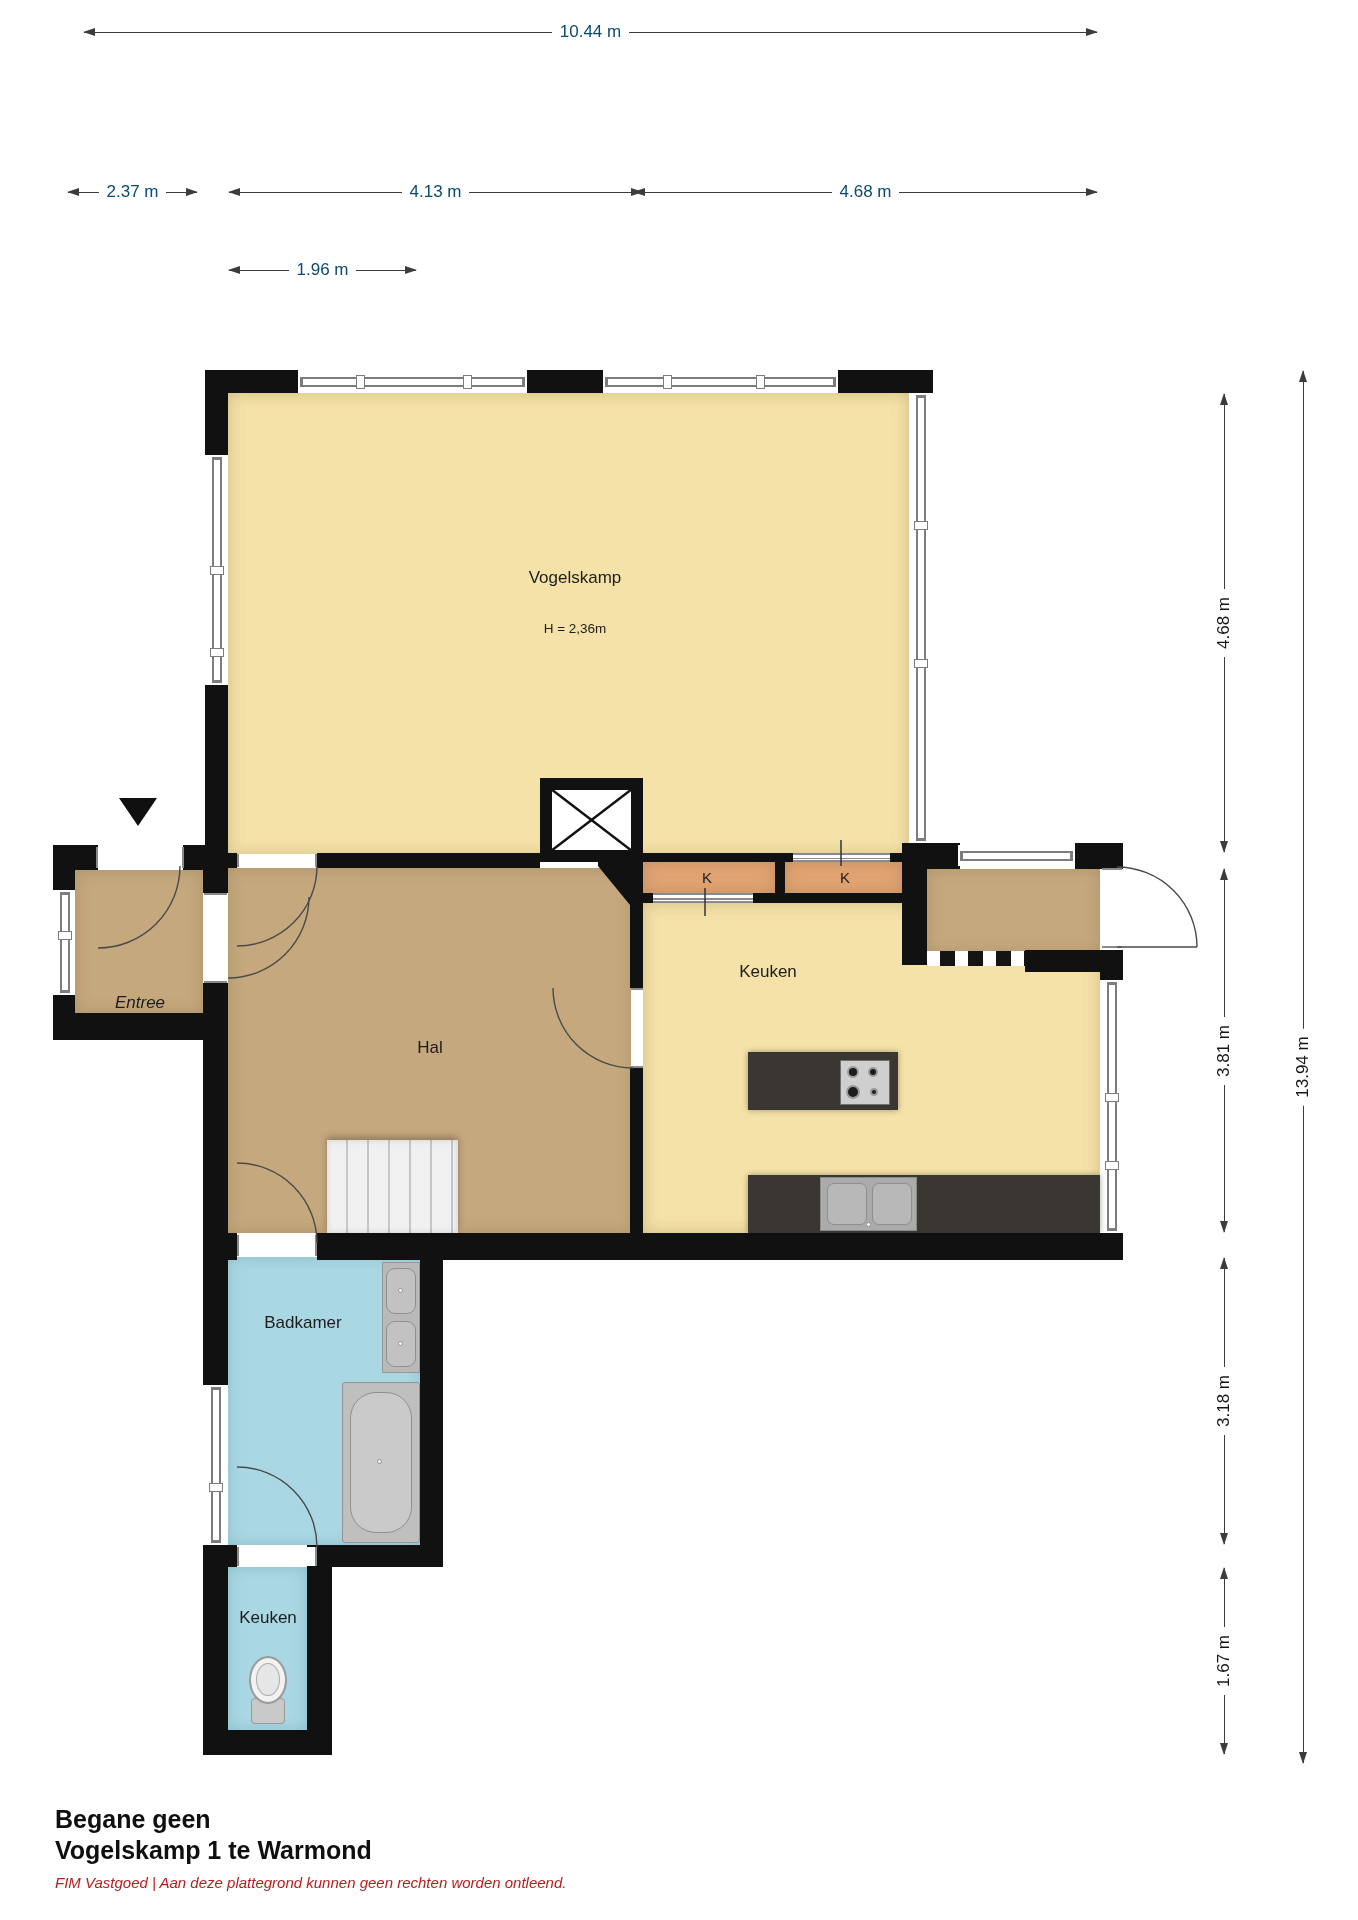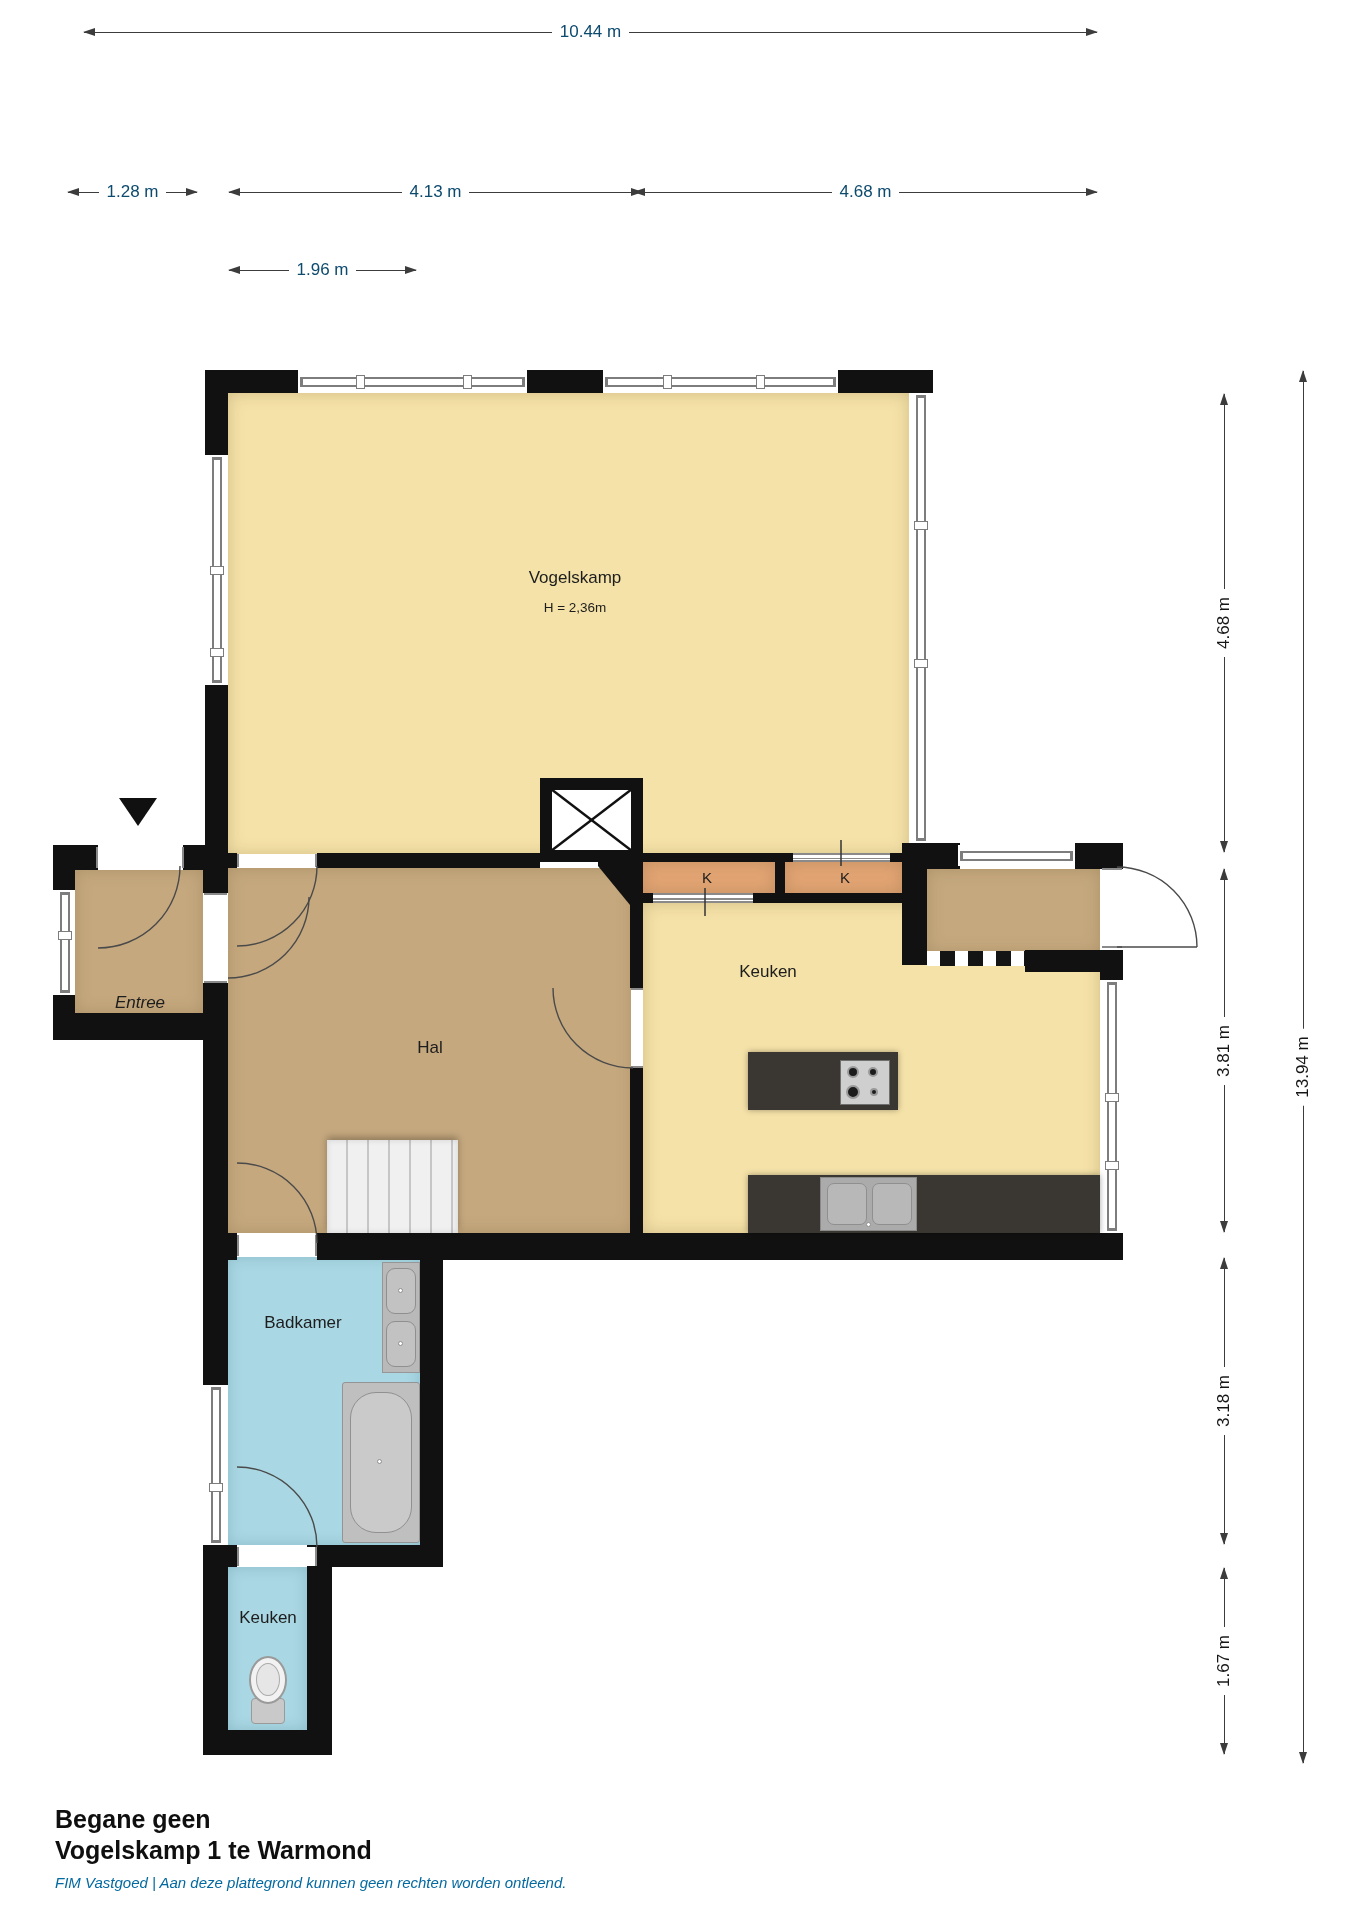--- a/index.html
+++ b/index.html
@@ -57,21 +57,21 @@
   .dot{position:absolute;width:5px;height:5px;border-radius:50%;background:#fff;border:1px solid #909090;}
   .tub{position:absolute;background:#bfbfbf;border:1px solid #949494;border-radius:3px;}
   .tubin{position:absolute;inset:9px 7px;background:#cacaca;border:1.5px solid #909090;border-radius:26px;}
   .wc-bowl{position:absolute;background:#f2f2f2;border:2px solid #9a9a9a;border-radius:50%;}
   .wc-seat{position:absolute;background:#e6e6e6;border:1.5px solid #ababab;border-radius:50%;}
   .wc-tank{position:absolute;background:#c9c9c9;border:1px solid #9a9a9a;border-radius:4px;}
   .entry-arrow{position:absolute;width:0;height:0;border-left:19px solid transparent;border-right:19px solid transparent;border-top:28px solid #101010;}
   
   .f-line{position:absolute;left:55px;color:#0f0f0f;white-space:nowrap;}
   .f-bold{font-size:25px;font-weight:bold;}
-  .f-disc{font-size:15px;font-style:italic;color:#0369a1;}
+  .f-disc{font-size:15px;font-style:italic;color:#b91c1c;}
   svg.overlay{position:absolute;left:0;top:0;pointer-events:none;}
 </style>
 </head>
 <body>
 
 <div id="canvas">
 
   <div id="plan-shapes">
       <div class="room" style="left: 228px; top: 393px; width: 681px; height: 462px; background: var(--living);"></div>
       <div class="room" style="left: 643px; top: 903px; width: 457px; height: 330px; background: var(--living);"></div>
@@ -200,21 +200,21 @@
   <div class="dim-h" style="left:83px;top:23px;width:1015px;">
     <span class="ln"></span>
       <span class="aw l"></span>
       <span class="aw r"></span>
     <span class="lbl">10.44 m</span>
   </div>
   <div class="dim-h" style="left:67px;top:183px;width:131px;">
     <span class="ln"></span>
       <span class="aw l"></span>
       <span class="aw r"></span>
-    <span class="lbl">1.28 m</span>
+    <span class="lbl">2.37 m</span>
   </div>
   <div class="dim-h" style="left:228px;top:183px;width:415px;">
     <span class="ln"></span>
       <span class="aw l"></span>
       <span class="aw r"></span>
     <span class="lbl">4.13 m</span>
   </div>
   <div class="dim-h" style="left:633px;top:183px;width:465px;">
     <span class="ln"></span>
       <span class="aw l"></span>
@@ -253,21 +253,21 @@
     <span class="lbl">1.67 m</span>
   </div>
   <div class="dim-v" style="left:1294px;top:370px;height:1394px;">
     <span class="ln"></span>
       <span class="aw t"></span>
       <span class="aw b"></span>
     <span class="lbl">13.94 m</span>
   </div>
 
   <div class="rlabel" style="left:575px;top:578px;">Vogelskamp</div>
-  <div class="rlabel small" style="left:575px;top:607px;">H = 2,36m</div>
+  <div class="rlabel small" style="left:575px;top:628px;">H = 2,36m</div>
   <div class="rlabel" style="left:140px;top:1003px;font-style:italic;">Entree</div>
   <div class="rlabel" style="left:430px;top:1048px;">Hal</div>
   <div class="rlabel" style="left:768px;top:972px;">Keuken</div>
   <div class="rlabel" style="left:303px;top:1323px;">Badkamer</div>
   <div class="rlabel" style="left:268px;top:1618px;">Keuken</div>
   <div class="rlabel k" style="left:707px;top:877px;">K</div>
   <div class="rlabel k" style="left:845px;top:877px;">K</div>
 
   <div class="stairs" style="left:327px;top:1140px;width:131px;height:93px;"></div>
 

